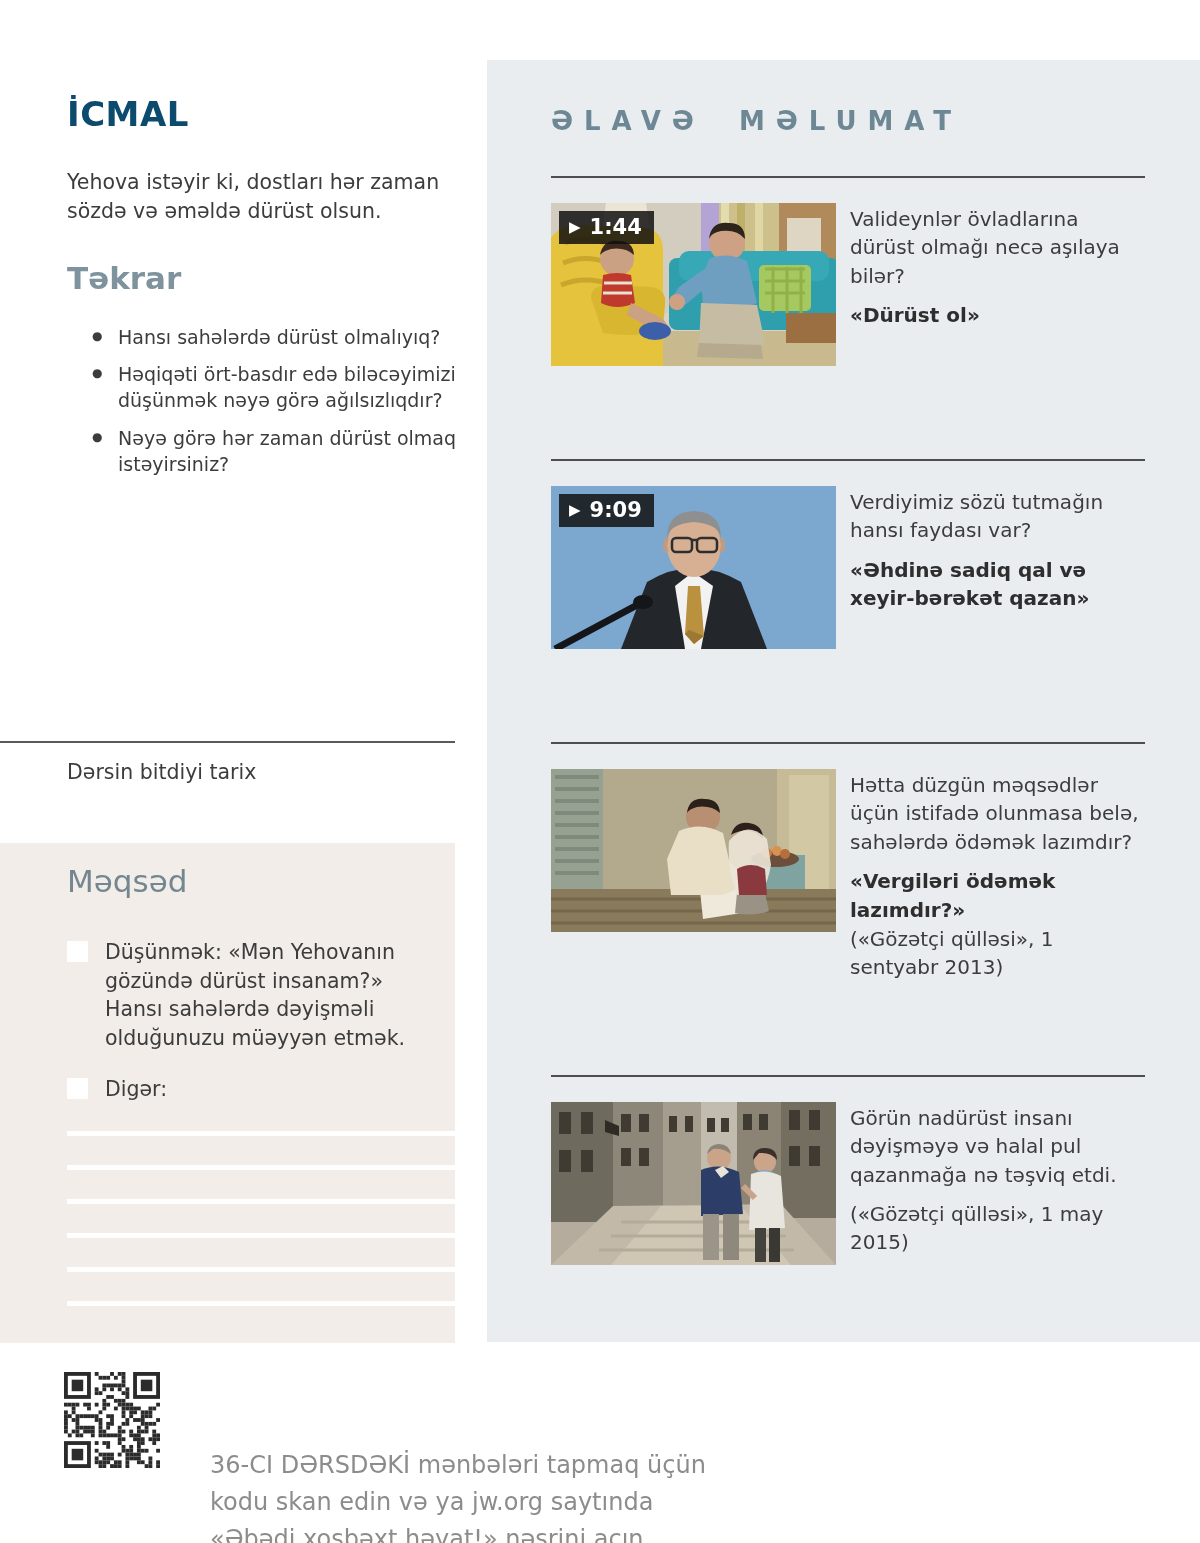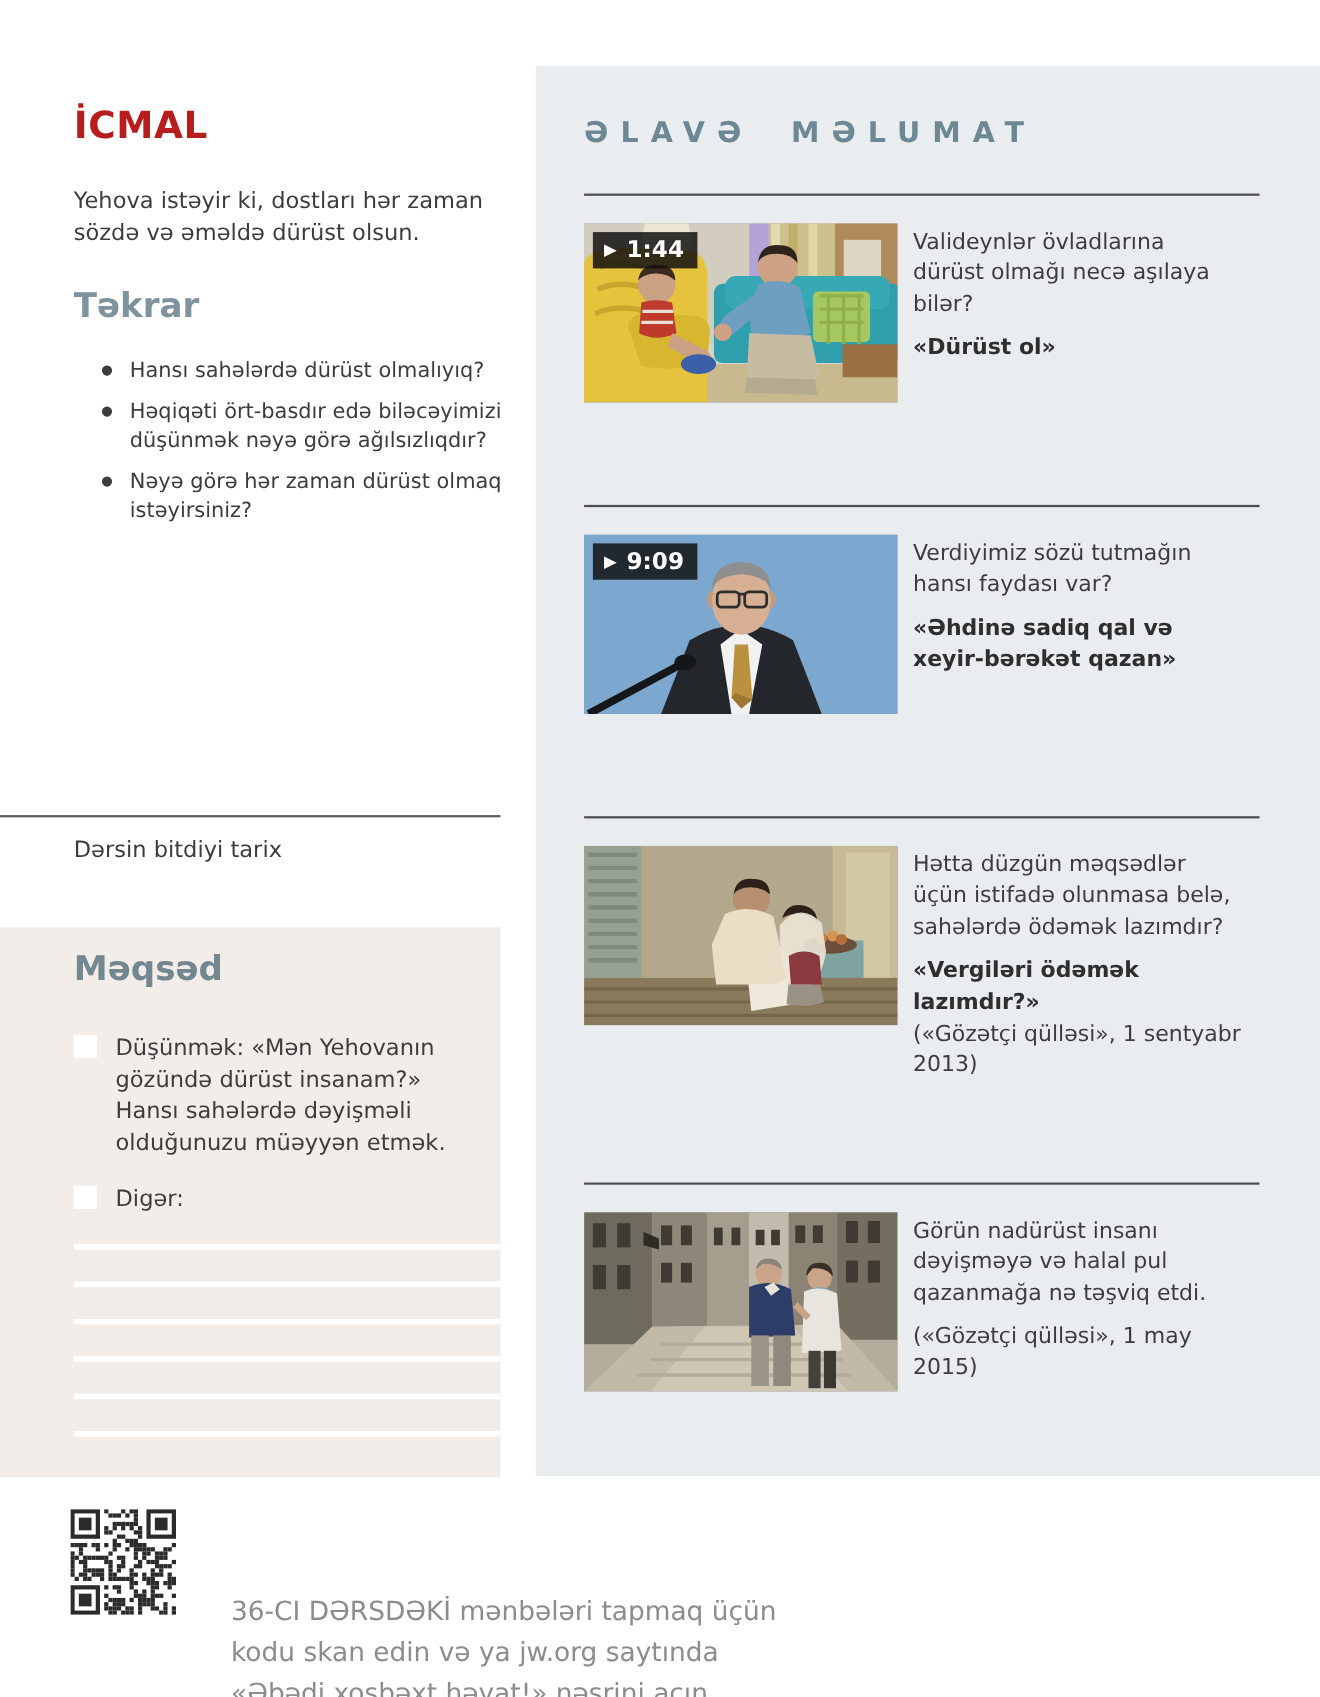--- a/index.html
+++ b/index.html
@@ -2,42 +2,42 @@
 <html lang="az"><head>
 <meta charset="utf-8">
 <style>
   html,body{margin:0;padding:0;background:#ffffff;}
   #page{
     position:relative;width:1200px;height:1543px;overflow:hidden;background:#ffffff;
     font-family:"DejaVu Sans","Liberation Sans",sans-serif;color:#3c3c3c;
   }
   
   .icmal-title{position:absolute;left:67px;top:94px;font-size:34px;font-weight:700;
-    color:#b91c1c;letter-spacing:.5px;}
+    color:#0c4a6e;letter-spacing:.5px;}
   .overview-text{position:absolute;left:67px;top:168px;width:392px;font-size:20.5px;line-height:1.42;}
   .tekrar-title{position:absolute;left:67px;top:260px;font-size:31px;font-weight:700;color:#7e939d;}
   .review-list{position:absolute;left:92px;top:324px;width:366px;margin:0;padding:0;list-style:none;
     font-size:19px;line-height:1.38;}
   .review-list li{position:relative;padding-left:26px;margin-bottom:11px;}
   .review-list li::before{content:"●";position:absolute;left:0;top:4px;font-size:12px;color:#3c3c3c;}
   .left-divider{position:absolute;left:0;top:741px;width:455px;height:2px;background:#5a5a5a;}
   .completion-label{position:absolute;left:67px;top:760px;font-size:20.5px;}
   
   .goal-box{position:absolute;left:0;top:843px;width:455px;height:500px;background:#f2ede9;}
-  .goal-title{position:absolute;left:67px;top:20px;font-size:31px;font-weight:700;color:#72878f;}
+  .goal-title{position:absolute;left:67px;top:20px;font-size:31px;font-weight:400;color:#72878f;}
   .goal-item{position:absolute;left:67px;right:30px;display:flex;gap:17px;}
   .goal-item-1{top:95px;}
   .goal-item-2{top:232px;}
   .checkbox{flex:none;width:21px;height:21px;background:#ffffff;margin-top:3px;cursor:pointer;}
   .goal-text{font-size:20.5px;line-height:1.4;}
   .write-lines{position:absolute;left:67px;right:0;top:288px;}
   .write-line{height:5px;background:#ffffff;margin-bottom:29px;}
   
   .right-panel{position:absolute;left:487px;top:60px;width:713px;height:1282px;background:#e9edf0;
-    box-sizing:border-box;padding:46px 55px 0 44px;overflow:hidden;}
+    box-sizing:border-box;padding:46px 55px 0 64px;overflow:hidden;}
   .panel-title{font-size:26px;font-weight:700;color:#6d8894;letter-spacing:.42em;word-spacing:.55em;
     margin:0 0 40px 0;white-space:nowrap;}
   .rule{height:2px;background:#4e4e4e;}
   .res-item{display:flex;gap:14px;padding-top:25px;margin-bottom:93px;}
   .res-item:last-child{margin-bottom:0;}
   .thumb{position:relative;flex:none;width:285px;height:163px;overflow:hidden;background:#9aa;cursor:pointer;}
   .thumb svg{display:block;}
   .badge{position:absolute;left:8px;top:8px;background:rgba(15,15,15,.84);color:#fff;
     display:flex;align-items:center;gap:9px;padding:4px 12px 5px 10px;font-size:21px;font-weight:700;}
   .badge .play{font-size:15px;line-height:1;}

